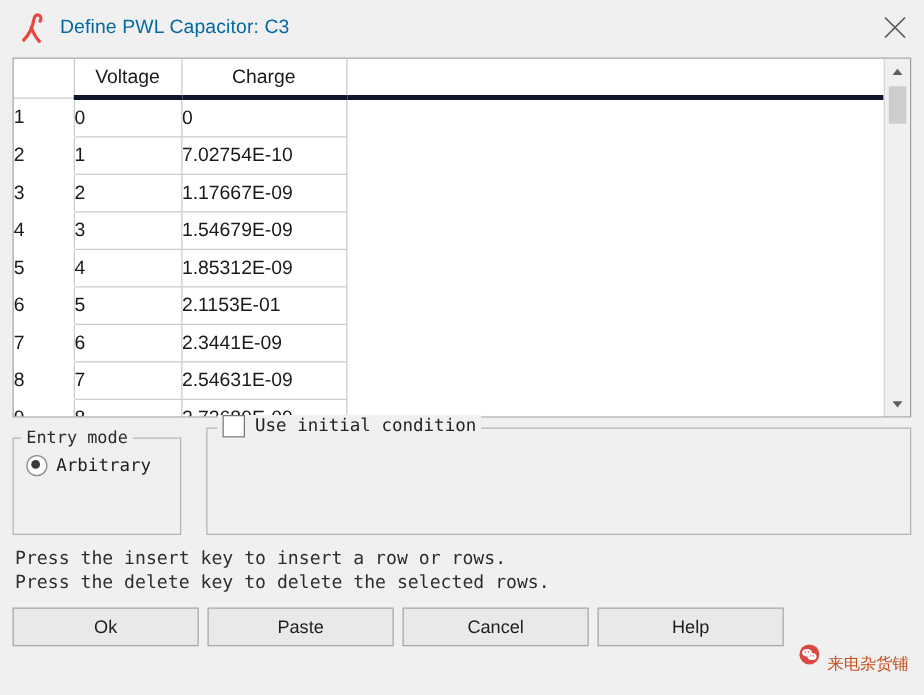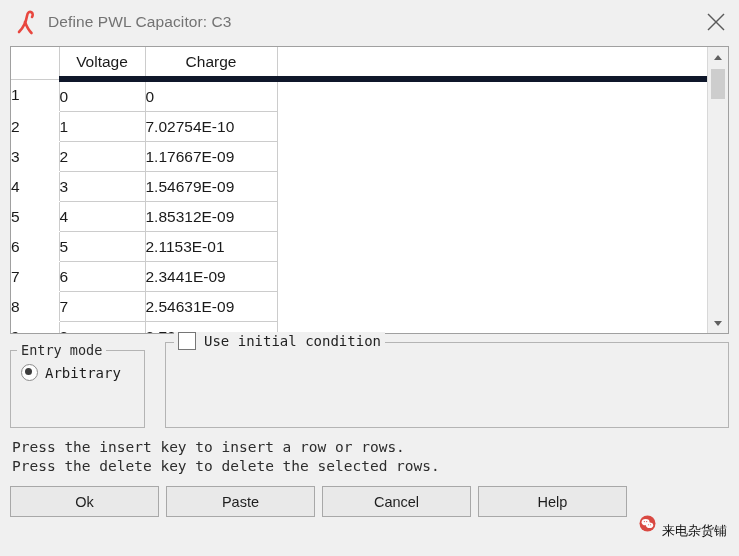--- a/index.html
+++ b/index.html
@@ -33,21 +33,21 @@
   }
   .app-icon {
     width: 24px;
     height: 26px;
     position: relative;
     margin-right: 10px;
     flex: 0 0 auto;
   }
   .title-text {
     font-size: 15.5px;
-    color: #737373;
+    color: #0369a1;
     letter-spacing: 0.1px;
     font-family: "Liberation Sans", sans-serif;
   }
   .titlebar-spacer { flex: 1 1 auto; }
   .close-btn {
     width: 46px;
     height: 44px;
     display: flex;
     align-items: center;
     justify-content: center;
@@ -89,21 +89,21 @@
     font-size: 15.5px;
     color: #1a1a1a;
     font-weight: normal;
     vertical-align: middle;
     background: #ffffff;
   }
   .hdr-row th {
     height: 30px;
     text-align: center;
     border-right: 1px solid #cccccc;
-    border-bottom: 6px solid #0f172a;
+    border-bottom: 4px solid #0f172a;
     color: #1a1a1a;
     font-size: 15.5px;
   }
   .hdr-row th.blank-hdr {
     border-right: 1px solid #cccccc;
     border-bottom: 1px solid #cccccc;
   }
   .hdr-row th.rest-hdr {
     border-right: none;
   }
@@ -341,21 +341,21 @@
     gap: 6px;
     opacity: 0.92;
   }
   .wm-logo {
     width: 17px; height: 17px;
     position: relative;
   }
   .wm-text {
     font-family: "Liberation Sans", sans-serif;
     font-size: 13px;
-    color: #000000;
+    color: #c2410c;
     margin-top: 16px;
   }
 </style>
 </head>
 <body>
 
 <div class="window">
 
   <div class="titlebar">
     <div class="app-icon">

